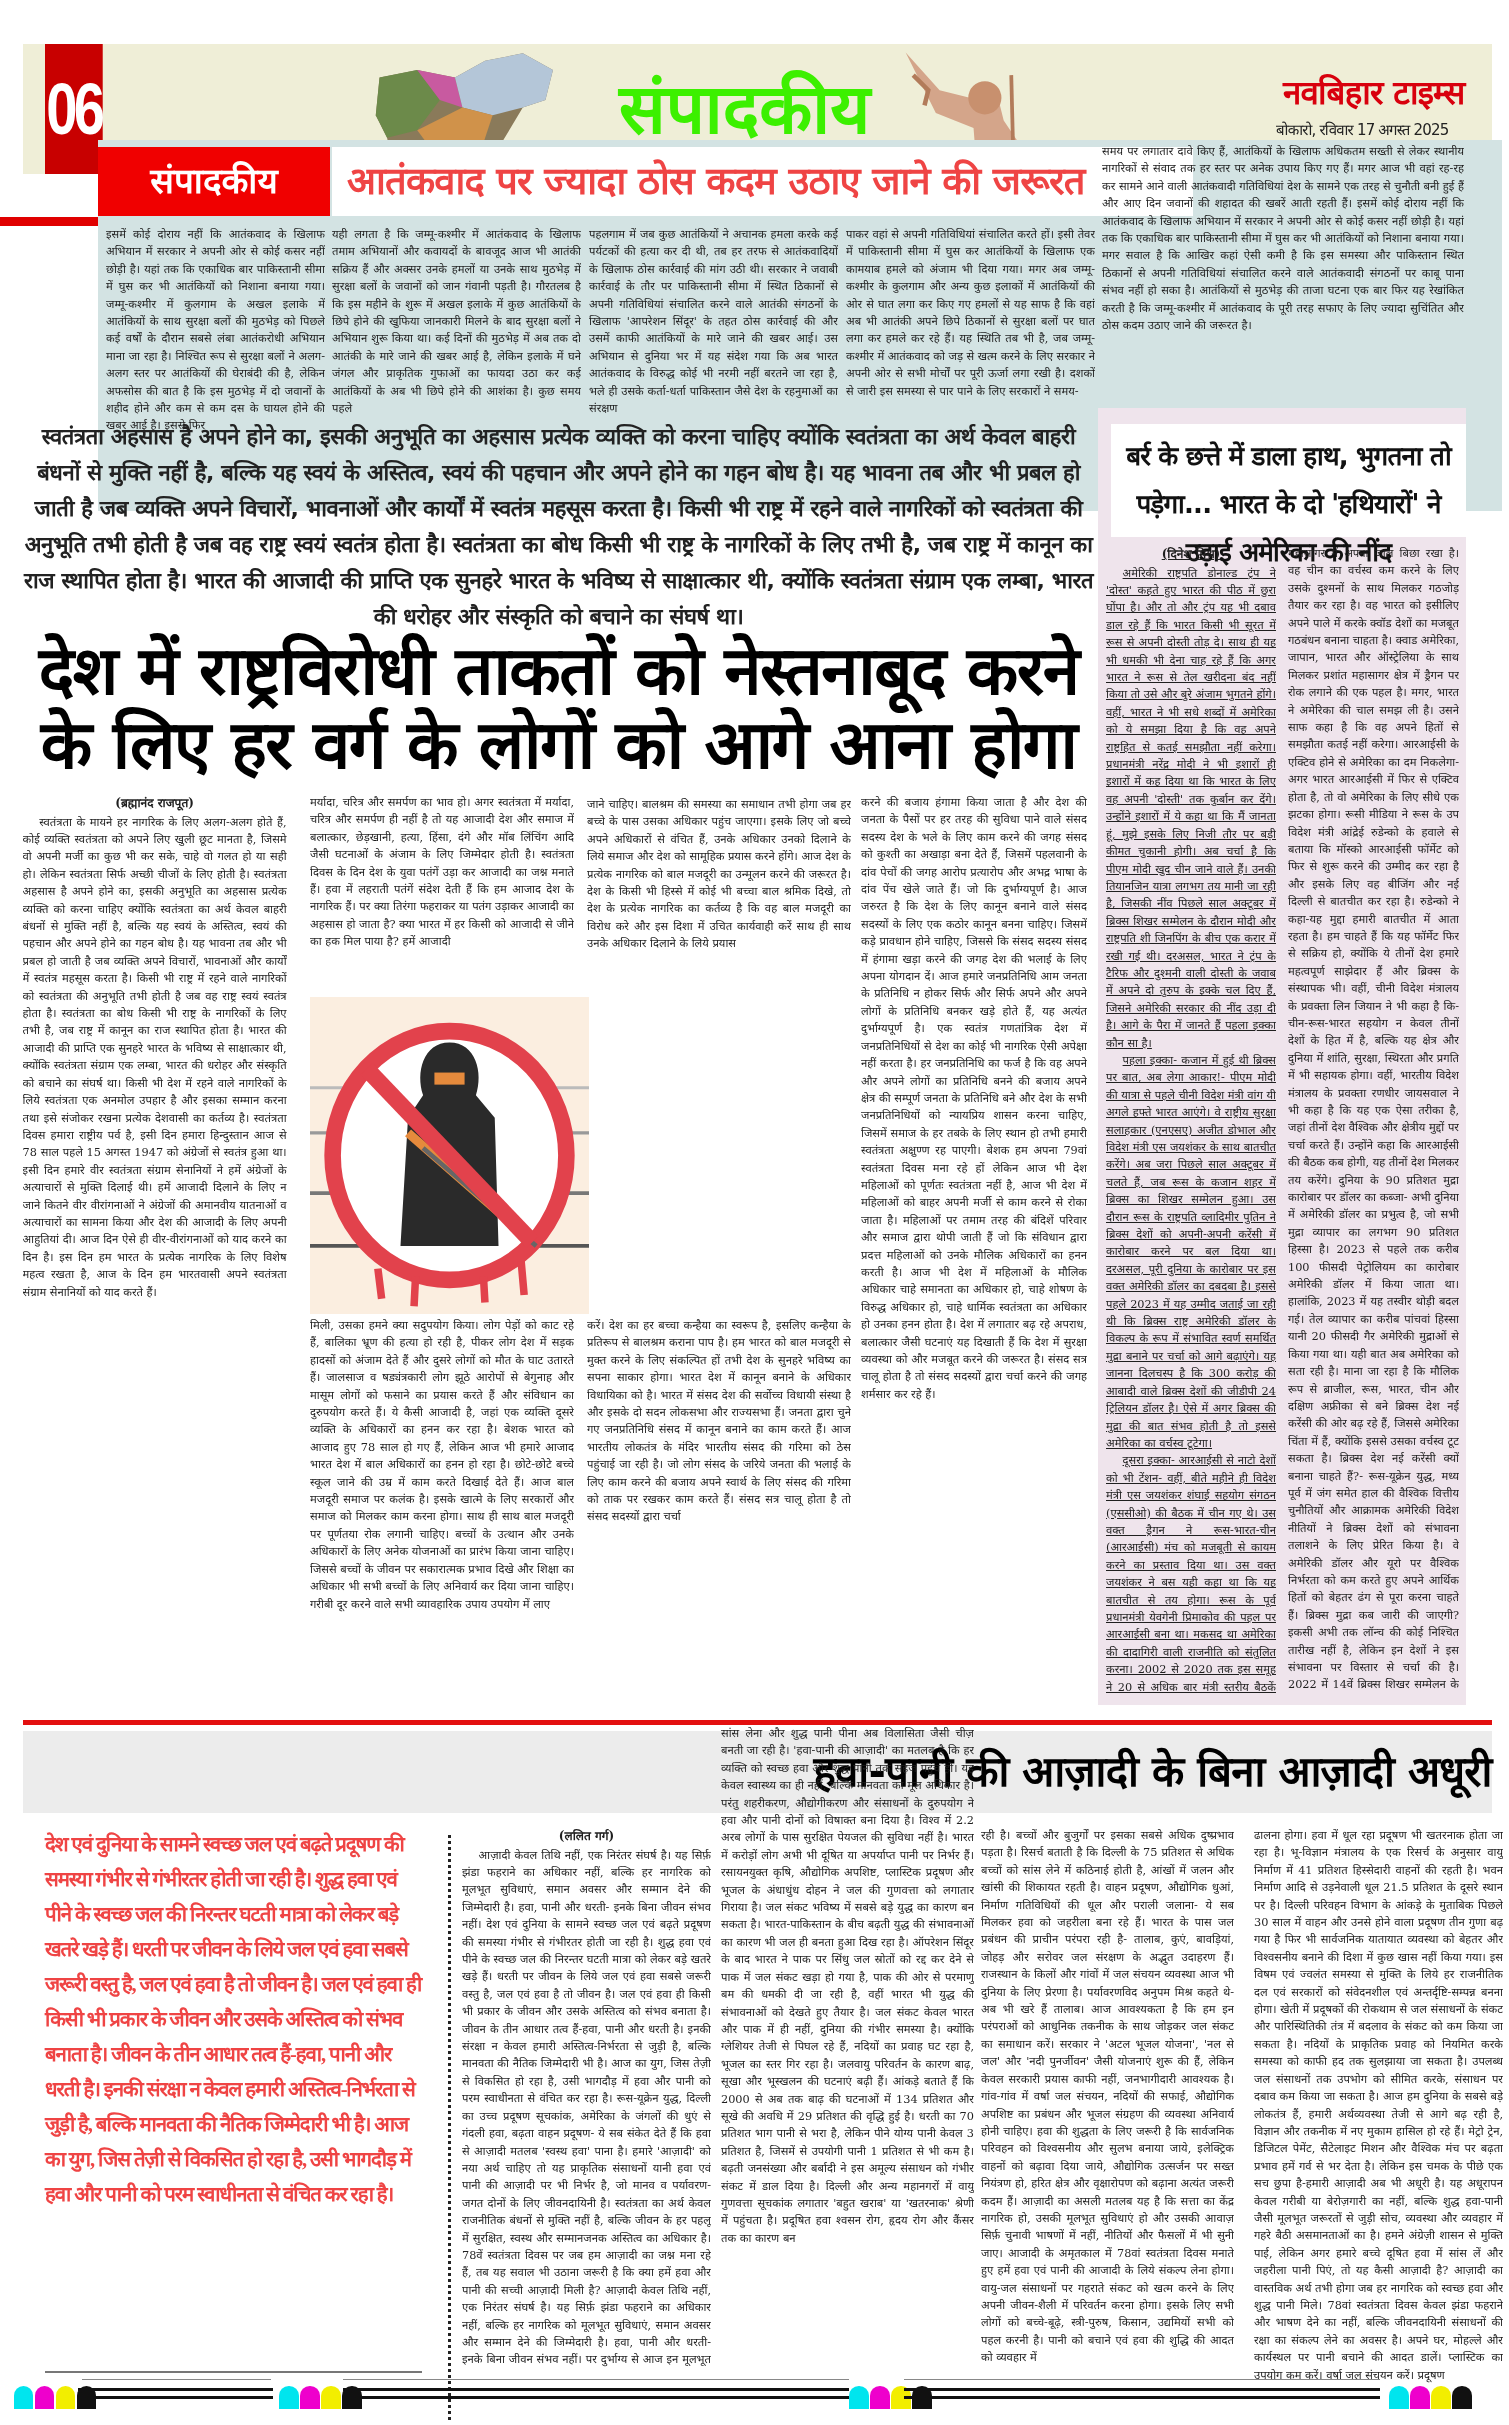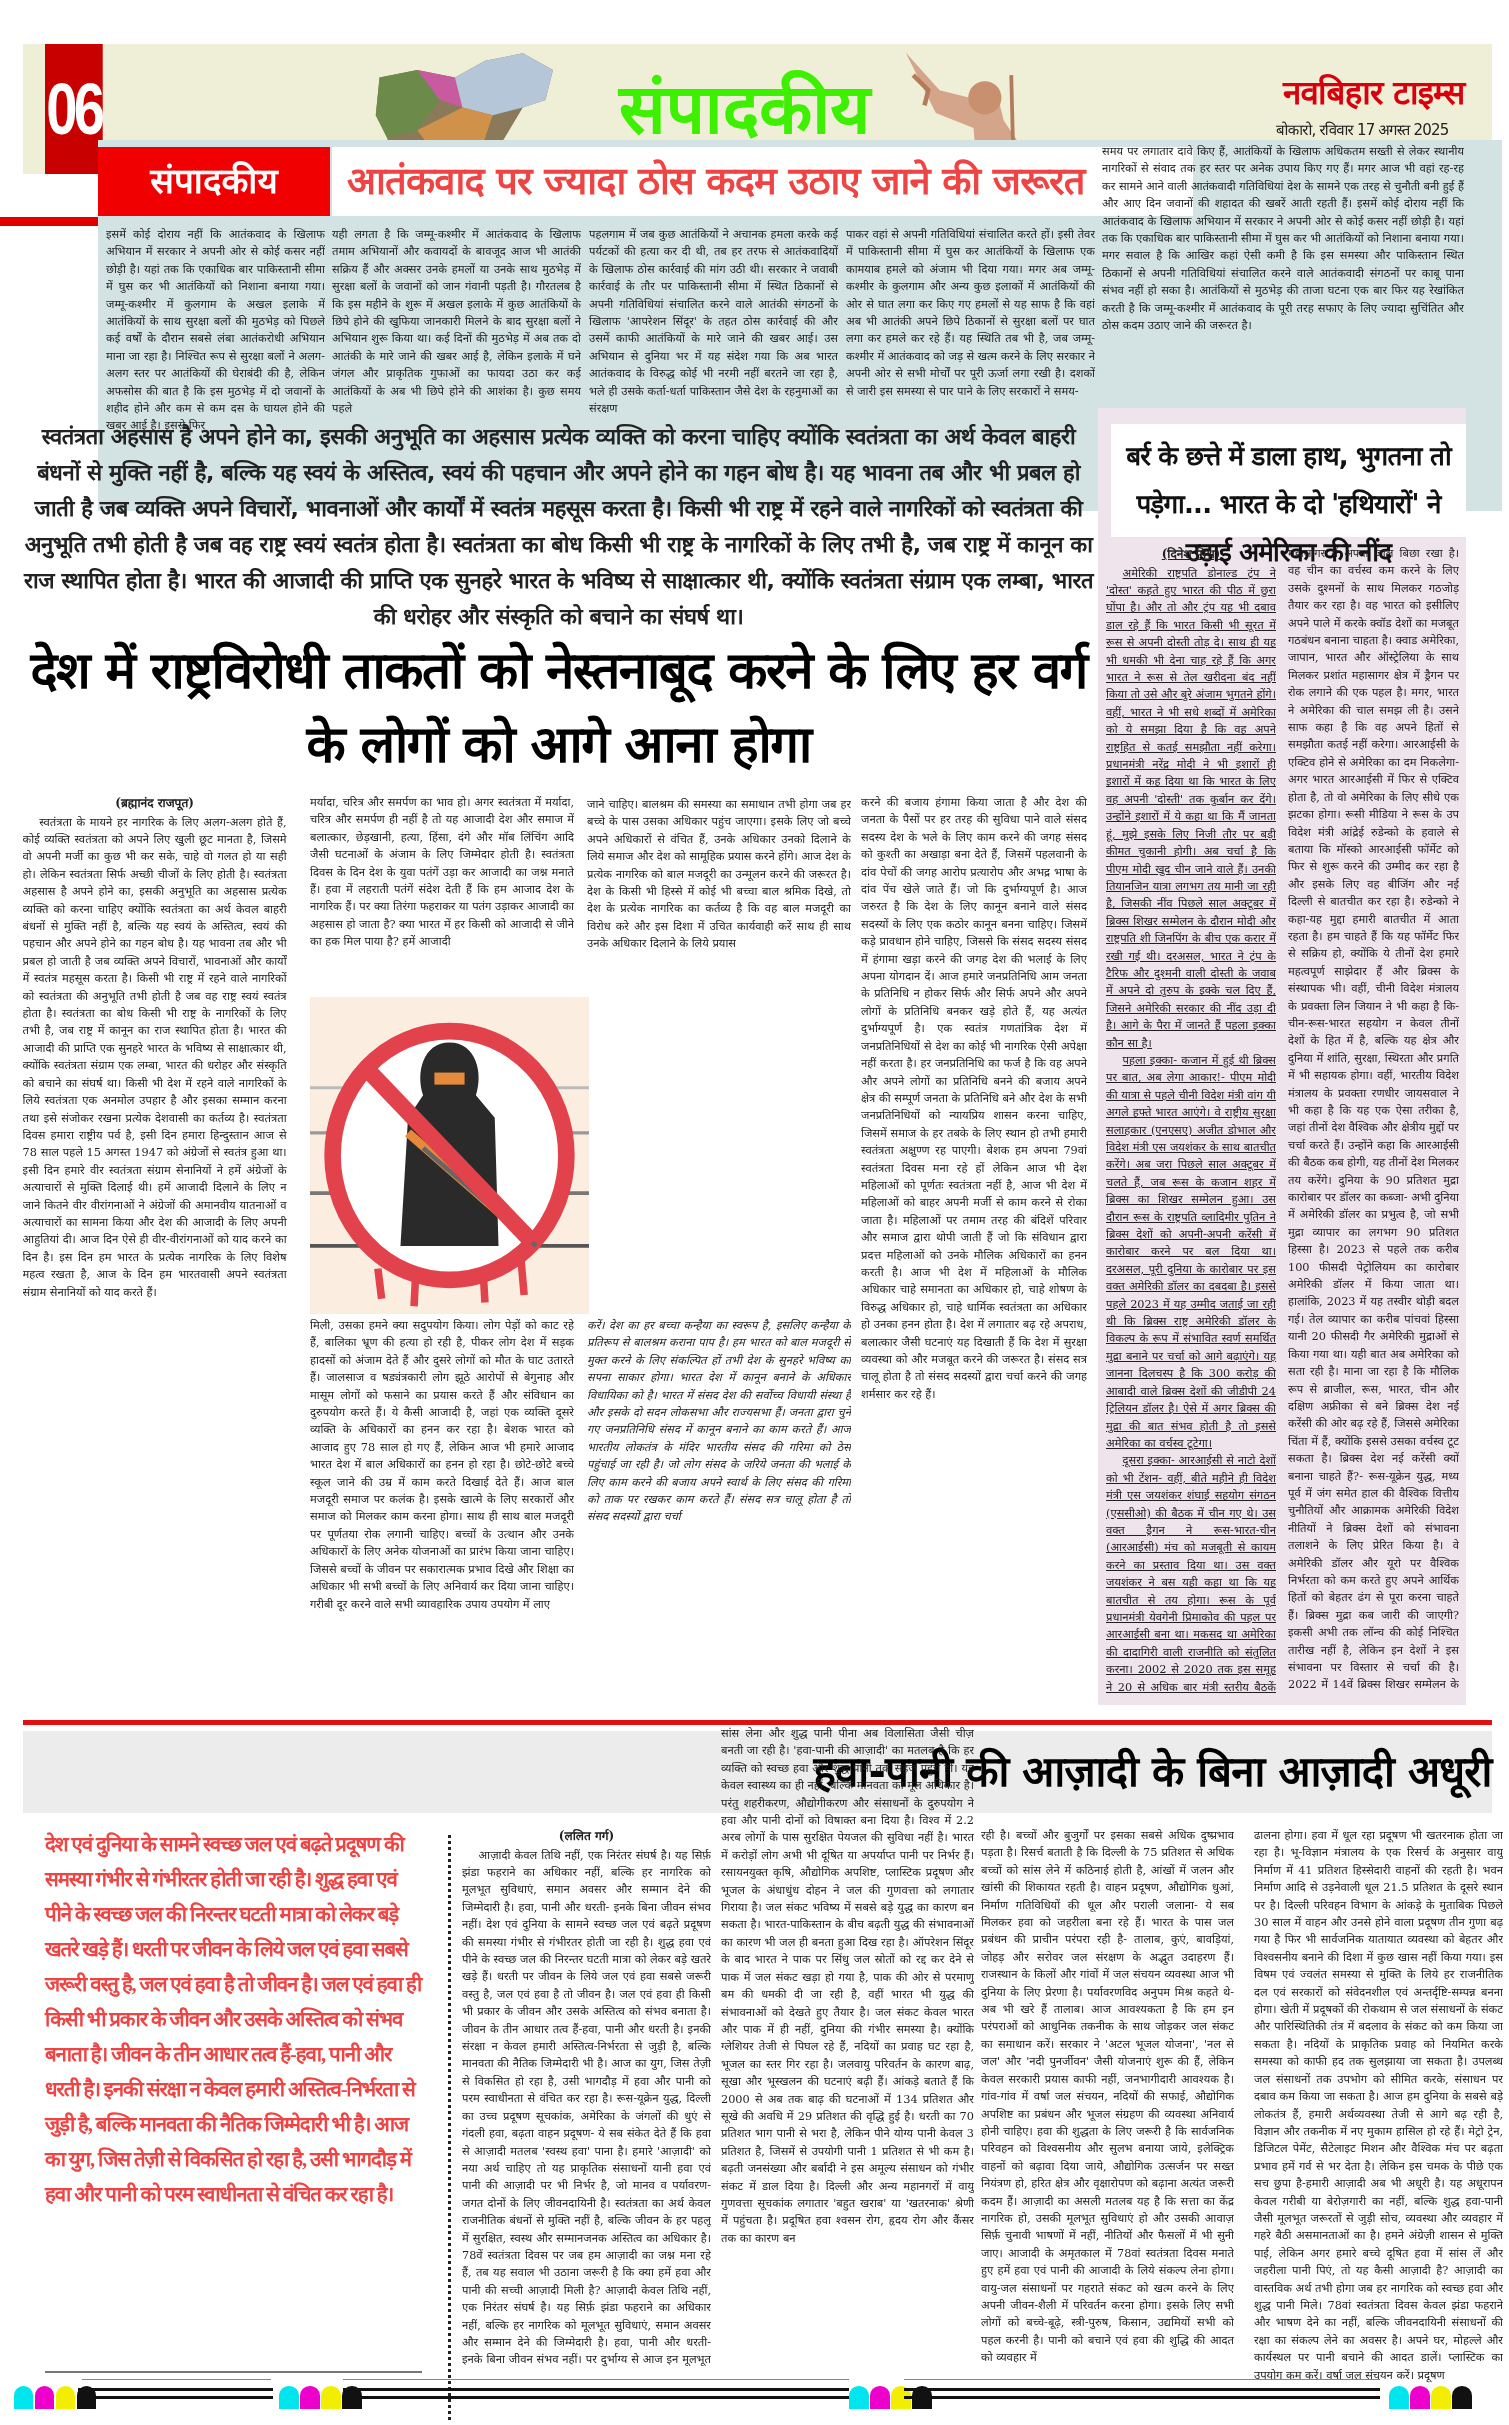--- a/index.html
+++ b/index.html
@@ -22,21 +22,21 @@
   .edit-headline-bg { position: absolute; left: 332px; top: 147px; width: 861px; height: 69px; background: #ffffff; }
   .edit-headline { position: absolute; left: 347px; top: 147px; width: 846px; height: 69px; font-weight: bold; font-size: 38px; line-height: 69px; color: #ef4444; letter-spacing: -0.8px; text-align: left; }
   .col { position: absolute; font-family: "DejaVu Serif", serif; font-size: 11.3px; line-height: 17.4px; color: #1f1f1f; text-align: justify; overflow: hidden; }
   .col p { margin-bottom: 0; text-indent: 16.6px; }
   .col p.noindent { text-indent: 0; }
 
   
   .pull-quote { position: absolute; left: 22.6px; top: 419px; width: 1072px; text-align: center; font-family: "DejaVu Sans", sans-serif; font-weight: bold; font-size: 22px; line-height: 36px; color: #222; letter-spacing: -0.4px; }
 
   
-  .main-headline { position: absolute; left: 22.6px; top: 634px; width: 1072px; text-align: center; font-weight: bold; font-size: 51px; line-height: 74px; color: #000; letter-spacing: -1.5px; }
+  .main-headline { position: absolute; left: 22.6px; top: 634px; width: 1072px; text-align: center; font-weight: bold; font-size: 67px; line-height: 74px; color: #000; letter-spacing: -1.5px; }
   .byline { font-family: "DejaVu Serif", serif; font-weight: bold; font-size: 12px; text-align: center; line-height: 19.6px; }
   .illustration { position: absolute; left: 310px; top: 997px; width: 279px; height: 317px; background: #fbeee0; overflow: hidden; }
 
   
   .side-box { position: absolute; left: 1098px; top: 408px; width: 368px; height: 1297px; background: #efe4ec; }
   .side-headline-bg { position: absolute; left: 1111px; top: 424px; width: 355px; height: 113px; background: #fff; }
   .side-headline { position: absolute; left: 1111px; top: 432px; width: 355px; text-align: center; font-weight: bold; font-size: 26px; line-height: 48px; color: #111; letter-spacing: -0.8px; }
 
   
   .bottom-rule { position: absolute; left: 22.6px; top: 1720px; width: 1469px; height: 4.5px; background: #e31010; }
@@ -133,21 +133,21 @@
     <path d="M130 180 L290 320" stroke="#e58a3c" stroke-width="12"></path>
     <path d="M150 200 L300 330" stroke="#666" stroke-width="6"></path>
     <path d="M75 95 L295 325" stroke="#e2424c" stroke-width="22"></path>
     <path d="M90 360 L95 400 M140 370 L138 410 M230 370 L232 405 M280 350 L284 395" stroke="#e2424c" stroke-width="10"></path>
   </svg>
 </div>
 
 <div class="col" style="left:310px; top:1317px; width:264px; height:375px;">
     <p class="noindent">मिली, उसका हमने क्या सदुपयोग किया। लोग पेड़ों को काट रहे हैं, बालिका भ्रूण की हत्या हो रही है, पीकर लोग देश में सड़क हादसों को अंजाम देते हैं और दुसरे लोगों को मौत के घाट उतारते हैं। जालसाज व षड्यंत्रकारी लोग झूठे आरोपों से बेगुनाह और मासूम लोगों को फसाने का प्रयास करते हैं और संविधान का दुरुपयोग करते हैं। ये कैसी आजादी है, जहां एक व्यक्ति दूसरे व्यक्ति के अधिकारों का हनन कर रहा है। बेशक भारत को आजाद हुए 78 साल हो गए हैं, लेकिन आज भी हमारे आजाद भारत देश में बाल अधिकारों का हनन हो रहा है। छोटे-छोटे बच्चे स्कूल जाने की उम्र में काम करते दिखाई देते हैं। आज बाल मजदूरी समाज पर कलंक है। इसके खात्मे के लिए सरकारों और समाज को मिलकर काम करना होगा। साथ ही साथ बाल मजदूरी पर पूर्णतया रोक लगानी चाहिए। बच्चों के उत्थान और उनके अधिकारों के लिए अनेक योजनाओं का प्रारंभ किया जाना चाहिए। जिससे बच्चों के जीवन पर सकारात्मक प्रभाव दिखे और शिक्षा का अधिकार भी सभी बच्चों के लिए अनिवार्य कर दिया जाना चाहिए। गरीबी दूर करने वाले सभी व्यावहारिक उपाय उपयोग में लाए</p>
   </div>
-<div class="col" style="left:587px; top:1317px; width:264px; height:375px;font-style:italic;">
+<div class="col" style="left:587px; top:1317px; width:264px; height:375px;">
     <p class="noindent">करें। देश का हर बच्चा कन्हैया का स्वरूप है, इसलिए कन्हैया के प्रतिरूप से बालश्रम कराना पाप है। हम भारत को बाल मजदूरी से मुक्त करने के लिए संकल्पित हों तभी देश के सुनहरे भविष्य का सपना साकार होगा। भारत देश में कानून बनाने के अधिकार विधायिका को है। भारत में संसद देश की सर्वोच्च विधायी संस्था है और इसके दो सदन लोकसभा और राज्यसभा हैं। जनता द्वारा चुने गए जनप्रतिनिधि संसद में कानून बनाने का काम करते हैं। आज भारतीय लोकतंत्र के मंदिर भारतीय संसद की गरिमा को ठेस पहुंचाई जा रही है। जो लोग संसद के जरिये जनता की भलाई के लिए काम करने की बजाय अपने स्वार्थ के लिए संसद की गरिमा को ताक पर रखकर काम करते हैं। संसद सत्र चालू होता है तो संसद सदस्यों द्वारा चर्चा</p>
   </div>
 
 <div class="side-box"></div>
 <div class="side-headline-bg"></div>
 <div class="side-headline">बर्र के छत्ते में डाला हाथ, भुगतना तो पड़ेगा... भारत के दो 'हथियारों' ने उड़ाई अमेरिका की नींद</div>
 
 <div class="col" style="left:1106px; top:545px; width:170px; height:1151px;text-decoration:underline;">
   <div class="byline">(दिनेश मिश्र)</div>
   <p>अमेरिकी राष्ट्रपति डोनाल्ड ट्रंप ने 'दोस्त' कहते हुए भारत की पीठ में छुरा घोंपा है। और तो और ट्रंप यह भी दबाव डाल रहे हैं कि भारत किसी भी सूरत में रूस से अपनी दोस्ती तोड़ दे। साथ ही यह भी धमकी भी देना चाह रहे हैं कि अगर भारत ने रूस से तेल खरीदना बंद नहीं किया तो उसे और बुरे अंजाम भुगतने होंगे। वहीं, भारत ने भी सधे शब्दों में अमेरिका को ये समझा दिया है कि वह अपने राष्ट्रहित से कतई समझौता नहीं करेगा। प्रधानमंत्री नरेंद्र मोदी ने भी इशारों ही इशारों में कह दिया था कि भारत के लिए वह अपनी 'दोस्ती' तक कुर्बान कर देंगे। उन्होंने इशारों में ये कहा था कि मैं जानता हूं, मुझे इसके लिए निजी तौर पर बड़ी कीमत चुकानी होगी। अब चर्चा है कि पीएम मोदी खुद चीन जाने वाले हैं। उनकी तियानजिन यात्रा लगभग तय मानी जा रही है, जिसकी नींव पिछले साल अक्टूबर में ब्रिक्स शिखर सम्मेलन के दौरान मोदी और राष्ट्रपति शी जिनपिंग के बीच एक करार में रखी गई थी। दरअसल, भारत ने ट्रंप के टैरिफ और दुश्मनी वाली दोस्ती के जवाब में अपने दो तुरुप के इक्के चल दिए हैं, जिसने अमेरिकी सरकार की नींद उड़ा दी है। आगे के पैरा में जानते हैं पहला इक्का कौन सा है।</p>

